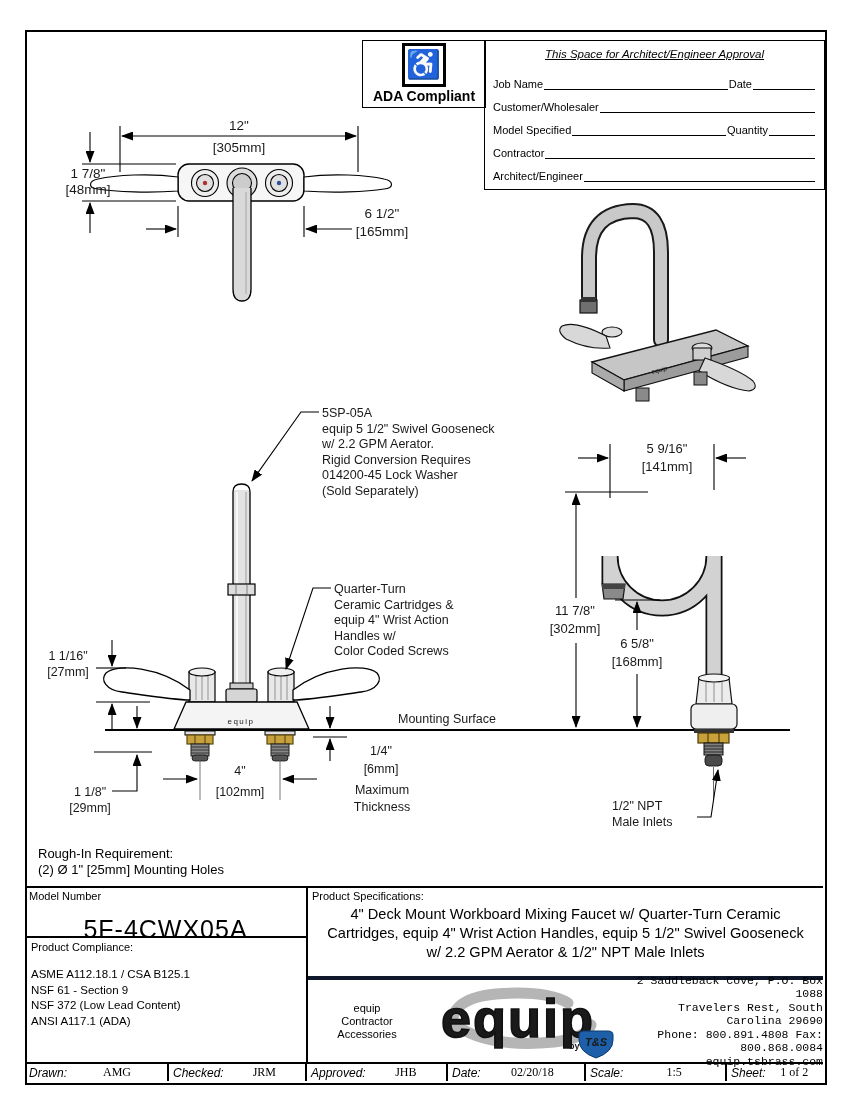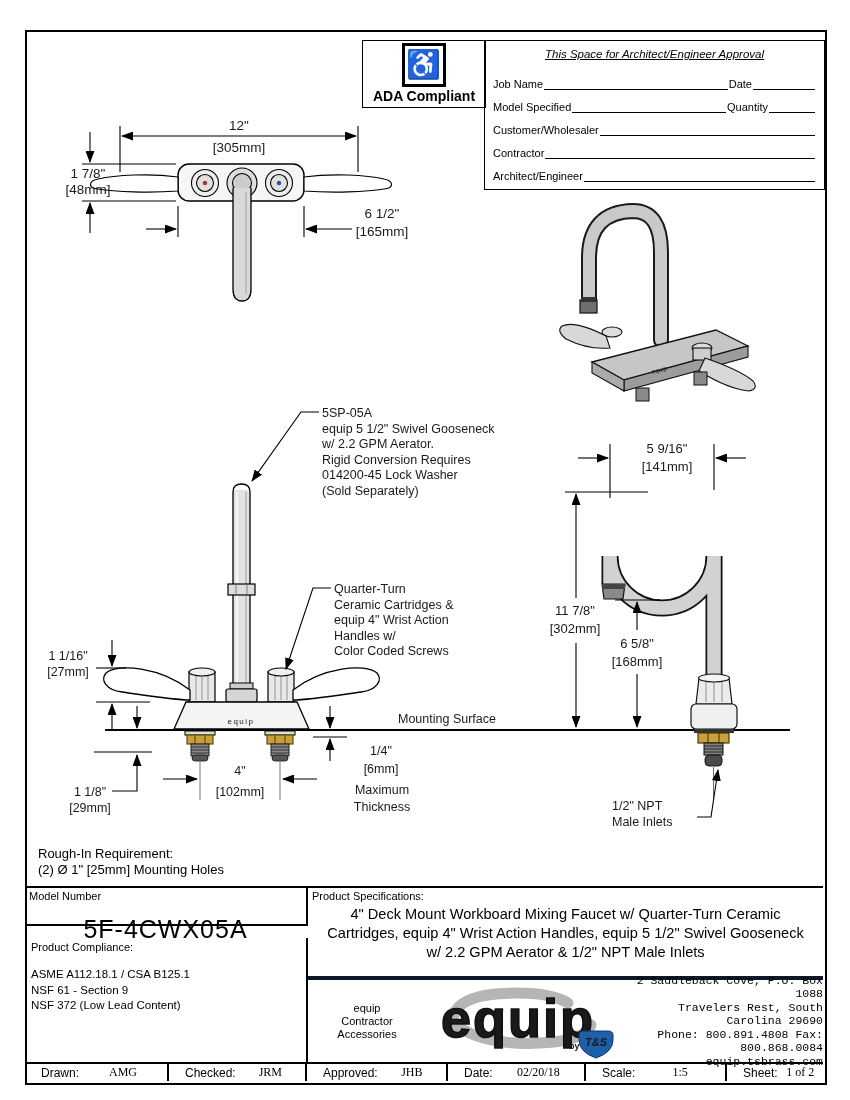--- a/index.html
+++ b/index.html
@@ -25,34 +25,34 @@
   .f-line{flex:1;border-bottom:1px solid #000;height:12px;margin:0 1px;}
   .f-line.short{flex:0 0 62px;}
   .f-line.shorter{flex:0 0 46px;}
 
   
   .rough-in{position:absolute;left:38px;top:846px;font-size:13px;line-height:15.5px;}
 
   
   .tblock{position:absolute;left:25px;top:886px;width:798px;height:195px;border-top:2px solid #000;box-sizing:border-box;}
   .cell{position:absolute;box-sizing:border-box;}
-  .c-model{left:0;top:0;width:283px;height:38px;border-right:2px solid #000;border-bottom:2px solid #000;padding:2px 4px;}
+  .c-model{left:0;top:0;width:283px;height:50px;border-right:2px solid #000;border-bottom:2px solid #000;padding:2px 4px;}
   .c-compliance{left:0;top:50px;width:283px;height:124px;border-right:2px solid #000;padding:3px 6px;}
   .c-specs{left:283px;top:0;width:515px;height:92px;border-bottom:4px solid #0f172a;padding:2px 4px;}
   .c-logo{left:283px;top:92px;width:515px;height:82px;display:flex;align-items:center;}
   .c-row{left:0;top:174px;width:798px;height:19px;border-top:2px solid #000;display:flex;}
   .small-lbl{font-size:11px;}
   .model-val{text-align:center;font-size:25px;letter-spacing:1px;margin-top:13px;}
   .comp-items{margin-top:14px;font-size:11.5px;line-height:15.5px;}
   .spec-text{font-size:14.6px;line-height:19px;text-align:center;padding:3px 10px 0 10px;}
   .tag{width:118px;text-align:center;font-size:11px;line-height:13px;}
   .addr{flex:1;text-align:right;font-size:11.5px;line-height:13.5px;font-family:Liberation Mono, monospace;}
   .tb-cell{display:flex;align-items:center;font-size:12px;border-right:2px solid #000;box-sizing:border-box;}
   .tb-cell:last-child{border-right:none;}
-  .tb-cell .lbl{padding-left:16px;white-space:nowrap;}
+  .tb-cell .lbl{padding-left:4px;white-space:nowrap;font-style:italic;}
   .tb-cell .val{flex:1;text-align:center;white-space:nowrap;font-family:Liberation Serif, serif;}
 </style>
 </head>
 <body>
 
 <div class="page">
   <div class="border-frame"></div>
 
   <svg class="drawing" viewBox="0 0 850 1100">
     <defs>
@@ -291,28 +291,28 @@
 
   <div class="approval">
     <div class="approval-title">This Space for Architect/Engineer Approval</div>
     <div class="f-row">
       <span class="lbl">Job Name</span>
       <span class="f-line"></span>
       <span class="lbl">Date</span>
       <span class="f-line short"></span>
     </div>
     <div class="f-row">
+      <span class="lbl">Customer/Wholesaler</span>
+      <span class="f-line"></span>
+    </div>
+    <div class="f-row">
       <span class="lbl">Model Specified</span>
       <span class="f-line"></span>
       <span class="lbl">Quantity</span>
       <span class="f-line shorter"></span>
-    </div>
-    <div class="f-row">
-      <span class="lbl">Customer/Wholesaler</span>
-      <span class="f-line"></span>
     </div>
     <div class="f-row">
       <span class="lbl">Contractor</span>
       <span class="f-line"></span>
     </div>
     <div class="f-row">
       <span class="lbl">Architect/Engineer</span>
       <span class="f-line"></span>
     </div>
   </div>
@@ -326,20 +326,21 @@
     <div class="cell c-model">
       <div class="small-lbl">Model Number</div>
       <div class="model-val">5F-4CWX05A</div>
     </div>
     <div class="cell c-compliance">
       <div class="small-lbl">Product Compliance:</div>
       <div class="comp-items">
         <div>ASME A112.18.1 / CSA B125.1</div>
         <div>NSF 61 - Section 9</div>
         <div>NSF 372 (Low Lead Content)</div>
+        <div>ANSI A117.1 (ADA)</div>
       </div>
     </div>
     <div class="cell c-specs">
       <div class="small-lbl">Product Specifications:</div>
       <div class="spec-text">4" Deck Mount Workboard Mixing Faucet w/ Quarter-Turn Ceramic Cartridges, equip 4" Wrist Action Handles, equip 5 1/2" Swivel Gooseneck w/ 2.2 GPM Aerator &amp; 1/2" NPT Male Inlets</div>
     </div>
     <div class="cell c-logo">
       <div class="tag">
         <div>equip</div>
         <div>Contractor</div>

